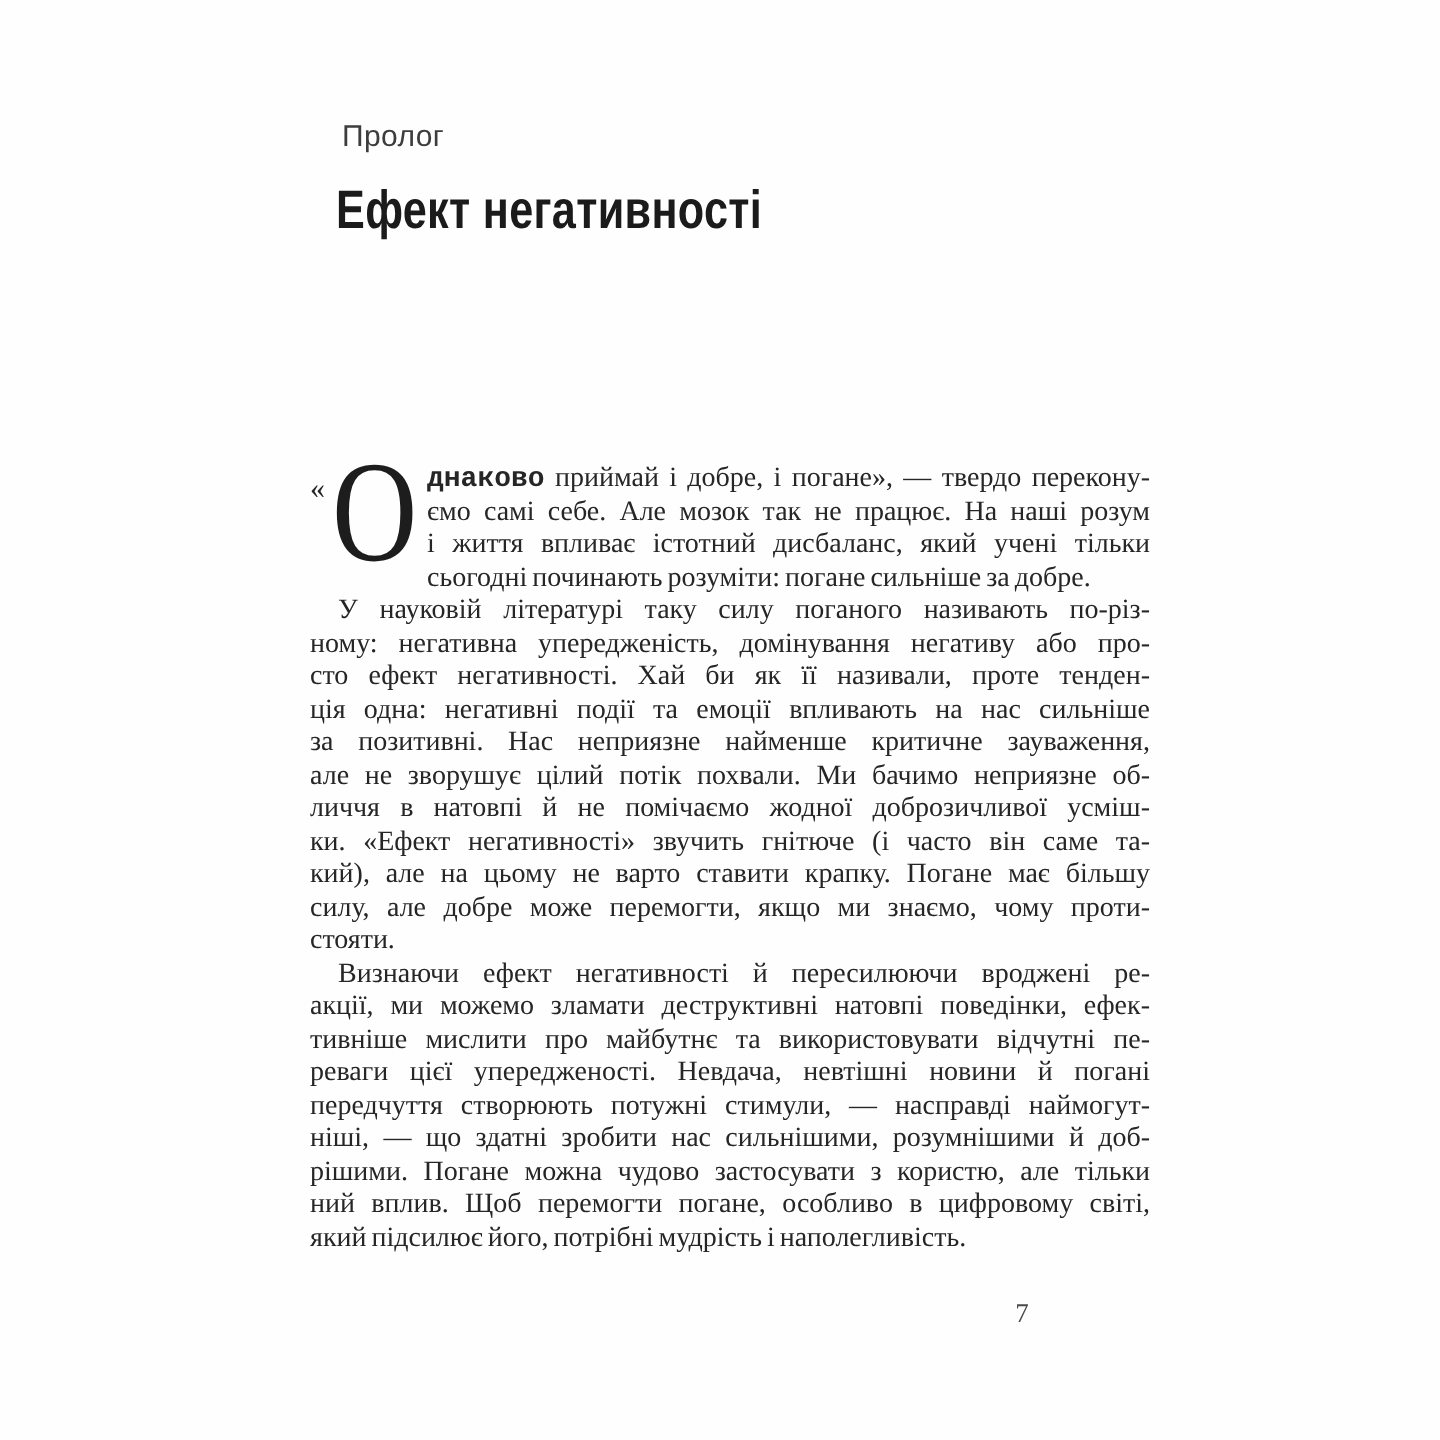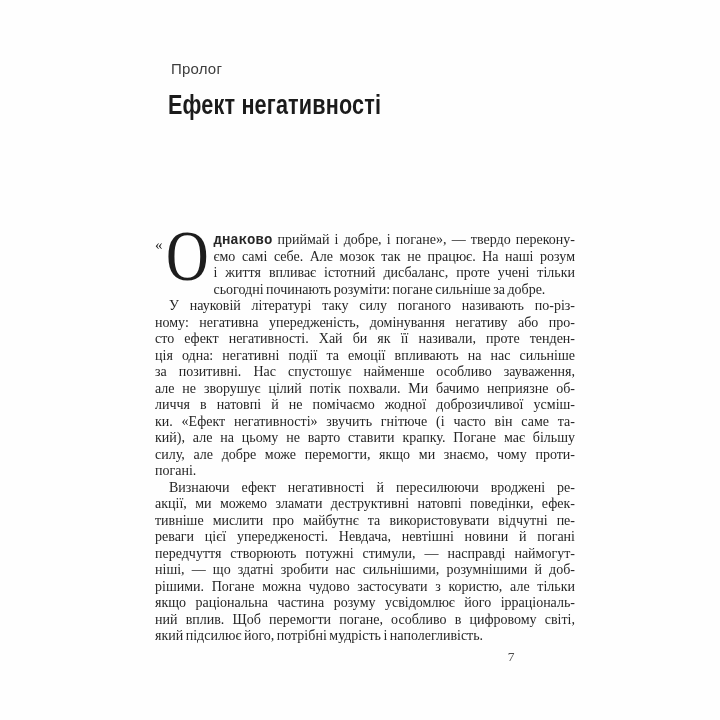--- a/index.html
+++ b/index.html
@@ -89,47 +89,46 @@
   <div class="kicker">Пролог</div>
 
   <h1 class="title">Ефект негативності</h1>
 
   <div class="bodytext">
 
     <div class="para">
       <span class="dropcap-box"><span class="dc-quote">«</span><span class="dc-letter">О</span></span>
       <div class="line"><b>днаково</b><span> приймай і добре, і погане», — твердо перекону-</span></div>
       <div class="line">ємо самі себе. Але мозок так не працює. На наші розум</div>
-      <div class="line">і життя впливає істотний дисбаланс, проте учені тільки</div>
+      <div class="line">і життя впливає істотний дисбаланс, який учені тільки</div>
       <div class="line lastline">сьогодні починають розуміти: погане сильніше за добре.</div>
     </div>
 
     <div class="para">
       <div class="line fl">У науковій літературі таку силу поганого називають по-різ-</div>
       <div class="line">ному: негативна упередженість, домінування негативу або про-</div>
       <div class="line">сто ефект негативності. Хай би як її називали, проте тенден-</div>
       <div class="line">ція одна: негативні події та емоції впливають на нас сильніше</div>
-      <div class="line">за позитивні. Нас спустошує найменше особливо зауваження,</div>
+      <div class="line">за позитивні. Нас неприязне найменше критичне зауваження,</div>
       <div class="line">але не зворушує цілий потік похвали. Ми бачимо неприязне об-</div>
       <div class="line">личчя в натовпі й не помічаємо жодної доброзичливої усміш-</div>
       <div class="line">ки. «Ефект негативності» звучить гнітюче (і часто він саме та-</div>
       <div class="line">кий), але на цьому не варто ставити крапку. Погане має більшу</div>
       <div class="line">силу, але добре може перемогти, якщо ми знаємо, чому проти-</div>
-      <div class="line lastline">погані.</div>
+      <div class="line lastline">стояти.</div>
     </div>
 
     <div class="para">
       <div class="line fl">Визнаючи ефект негативності й пересилюючи вроджені ре-</div>
       <div class="line">акції, ми можемо зламати деструктивні натовпі поведінки, ефек-</div>
       <div class="line">тивніше мислити про майбутнє та використовувати відчутні пе-</div>
       <div class="line">реваги цієї упередженості. Невдача, невтішні новини й погані</div>
       <div class="line">передчуття створюють потужні стимули, — насправді наймогут-</div>
       <div class="line">ніші, — що здатні зробити нас сильнішими, розумнішими й доб-</div>
       <div class="line">рішими. Погане можна чудово застосувати з користю, але тільки</div>
-      <div class="line">якщо раціональна частина розуму усвідомлює його ірраціональ-</div>
       <div class="line">ний вплив. Щоб перемогти погане, особливо в цифровому світі,</div>
       <div class="line lastline">який підсилює його, потрібні мудрість і наполегливість.</div>
     </div>
 
   </div>
 
   <div class="folio">7</div>
 
 </div>
 

